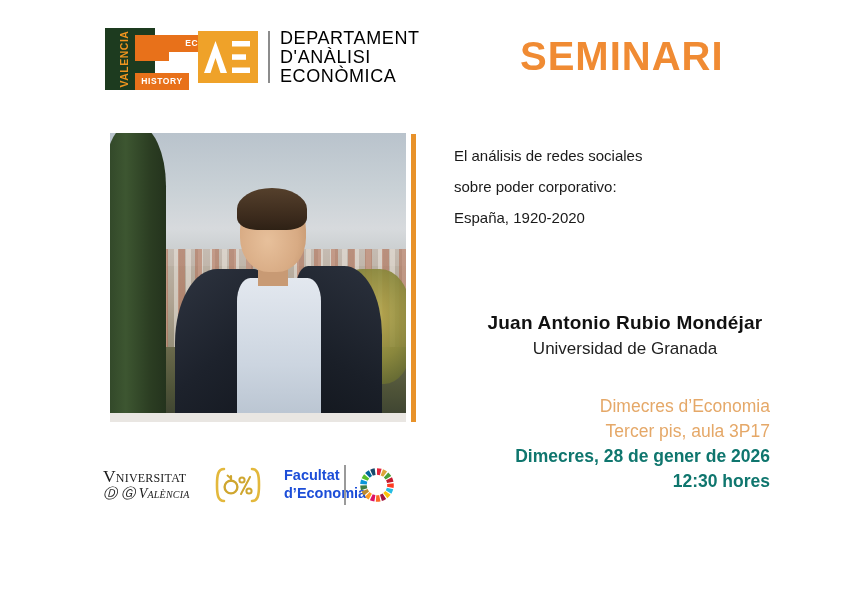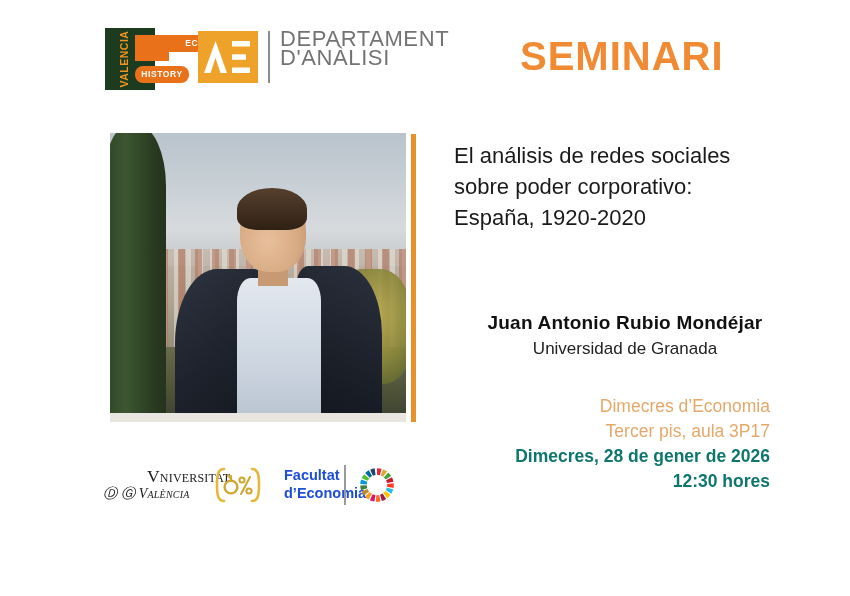--- a/index.html
+++ b/index.html
@@ -61,21 +61,21 @@
     color: #ffffff;
     font-size: 8.5px;
     font-weight: bold;
     letter-spacing: 0.6px;
     line-height: 17px;
     text-align: center;
     white-space: nowrap;
     padding: 0 3px;
   }
   .veh-bar-1 { top: 7px;  width: 56px; padding-left: 48px; }
-  .veh-bar-2 { top: 38px; width: 48px; border-radius: 8px; }
+  .veh-bar-2 { top: 45px; width: 48px; }
   .veh-stub {
     position: absolute;
     left: 30px; top: 24px;
     width: 34px; height: 9px;
     background: #e8711a;
   }
 
   
   .ae-logo {
     position: absolute;
@@ -86,24 +86,24 @@
   .ae-logo svg { display: block; }
   .ae-divider {
     position: absolute;
     left: 268px; top: 31px;
     width: 2px; height: 52px;
     background: #8c8c8c;
   }
   .ae-text {
     position: absolute;
     left: 280px; top: 29px;
-    font-size: 22px;
+    font-size: 18px;
     line-height: 19px;
     letter-spacing: 0.6px;
-    color: #737373;
+    color: #000000;
     font-family: "Liberation Sans", sans-serif;
     white-space: nowrap;
   }
 
   
   .seminari {
     position: absolute;
     left: 520px; top: 34px;
     width: 280px;
     text-align: left;
@@ -220,21 +220,21 @@
     left: 411px; top: 134px;
     width: 5px; height: 288px;
     background: #e8922a;
   }
 
   
   .talk-title {
     position: absolute;
     left: 454px; top: 140px;
     width: 340px;
-    font-size: 22px;
+    font-size: 15px;
     line-height: 31px;
     color: #1a1a1a;
     font-family: "Liberation Sans", sans-serif;
   }
   .speaker-block {
     position: absolute;
     left: 440px; top: 310px;
     width: 370px;
     text-align: center;
   }
@@ -280,21 +280,20 @@
     left: 103px; top: 13px;
     font-family: "Liberation Serif", serif;
     color: #1b1b1b;
     line-height: 17px;
   }
   .uv-line1 {
     font-size: 17.5px;
     letter-spacing: .2px;
     font-variant: small-caps;
     font-weight: normal;
-    margin-left: 44px;
   }
   .uv-line2 {
     font-size: 14px;
     letter-spacing: .2px;
     font-variant: small-caps;
     font-style: italic;
   }
   .fe-symbol {
     position: absolute;
     left: 214px; top: 11px;
@@ -342,20 +341,21 @@
         <polygon points="6,42 17.5,10 29,42 22.5,42 17.5,27 12.5,42" fill="#ffffff"></polygon>
         <rect x="34" y="10" width="18" height="5.5" fill="#ffffff"></rect>
         <rect x="34" y="23.3" width="14" height="5.5" fill="#ffffff"></rect>
         <rect x="34" y="36.5" width="18" height="5.5" fill="#ffffff"></rect>
       </svg>
     </div>
     <div class="ae-divider"></div>
     <div class="ae-text">
       <div>DEPARTAMENT</div>
       <div>D'ANÀLISI</div>
+      <div>ECONÒMICA</div>
     </div>
 
     <div class="seminari">SEMINARI</div>
   </div>
 
   <div class="photo-wrap">
     <div class="photo">
       <div class="ph-sky"></div>
       <div class="ph-city"></div>
       <div class="ph-ground"></div>

